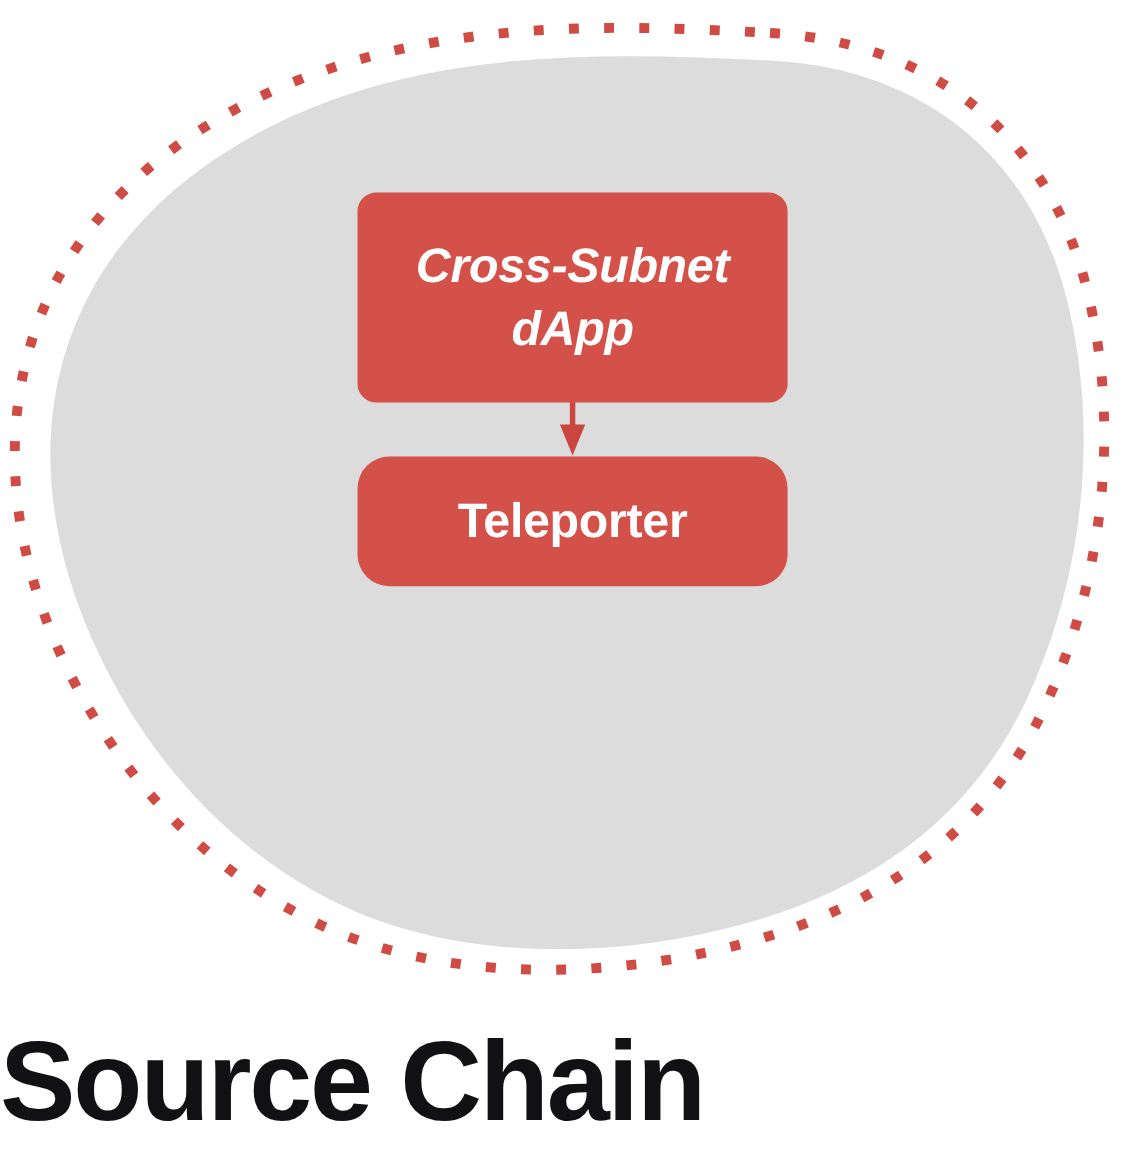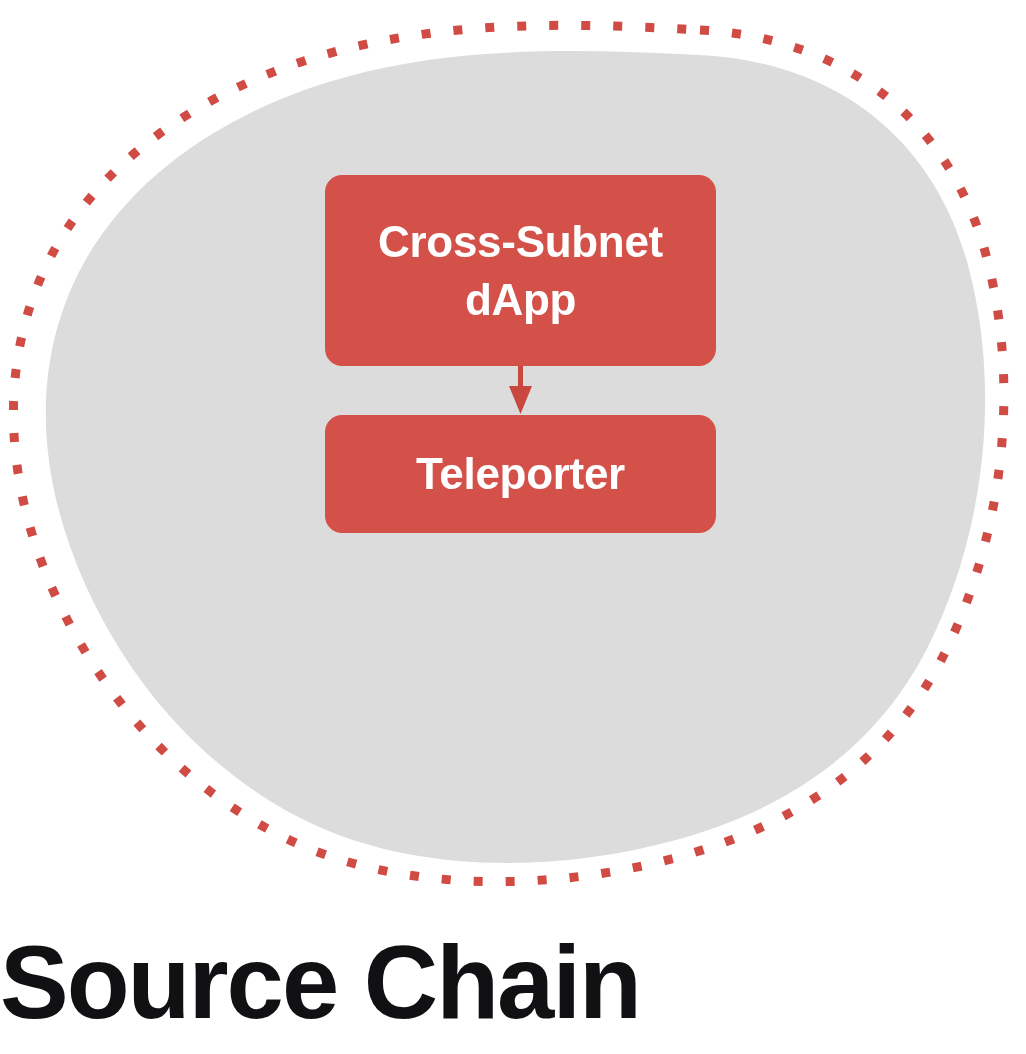--- a/index.html
+++ b/index.html
@@ -111,24 +111,24 @@
              C 4,478 -2,360 50,258
              C 106,150 226,73 372,43
              C 482,20 593,24 700,30 Z"></path>
 
     <g>
       <line x1="520.5" y1="364" x2="520.5" y2="390" stroke="#C9473F" stroke-width="5"></line>
       <polygon points="509,386 532,386 520.5,414" fill="#C9473F"></polygon>
     </g>
   </svg>
 
-  <div class="node-box" id="node-dapp" style="background:#D4514A;">
+  <div class="node-box" id="node-dapp" style="background:#D4514A;font-style:italic;">
     <span class="node-label">Cross-Subnet
 dApp</span>
   </div>
 
-  <div class="node-box" id="node-teleporter" style="background:#D4514A;">
+  <div class="node-box" id="node-teleporter" style="background:#D4514A;border-radius:29px;">
     <span class="node-label">Teleporter</span>
   </div>
 
   <div id="chain-caption">Source Chain</div>
 
 </div>
 
 </body></html>

